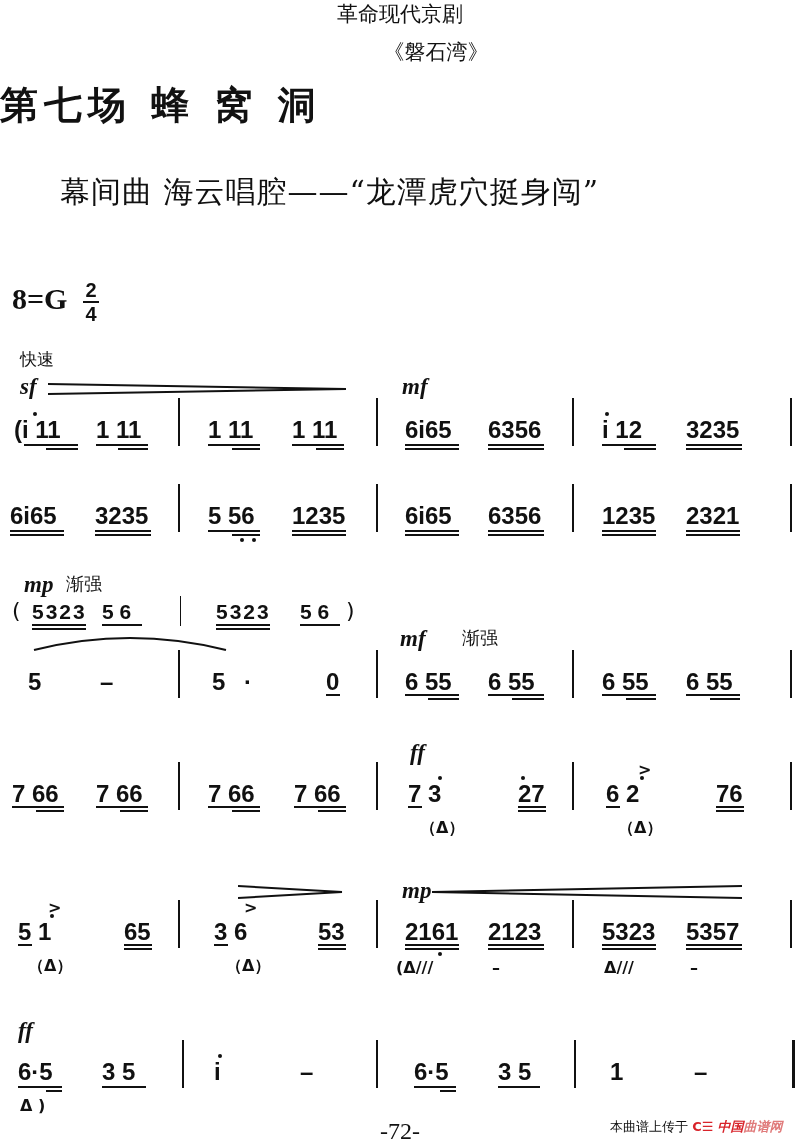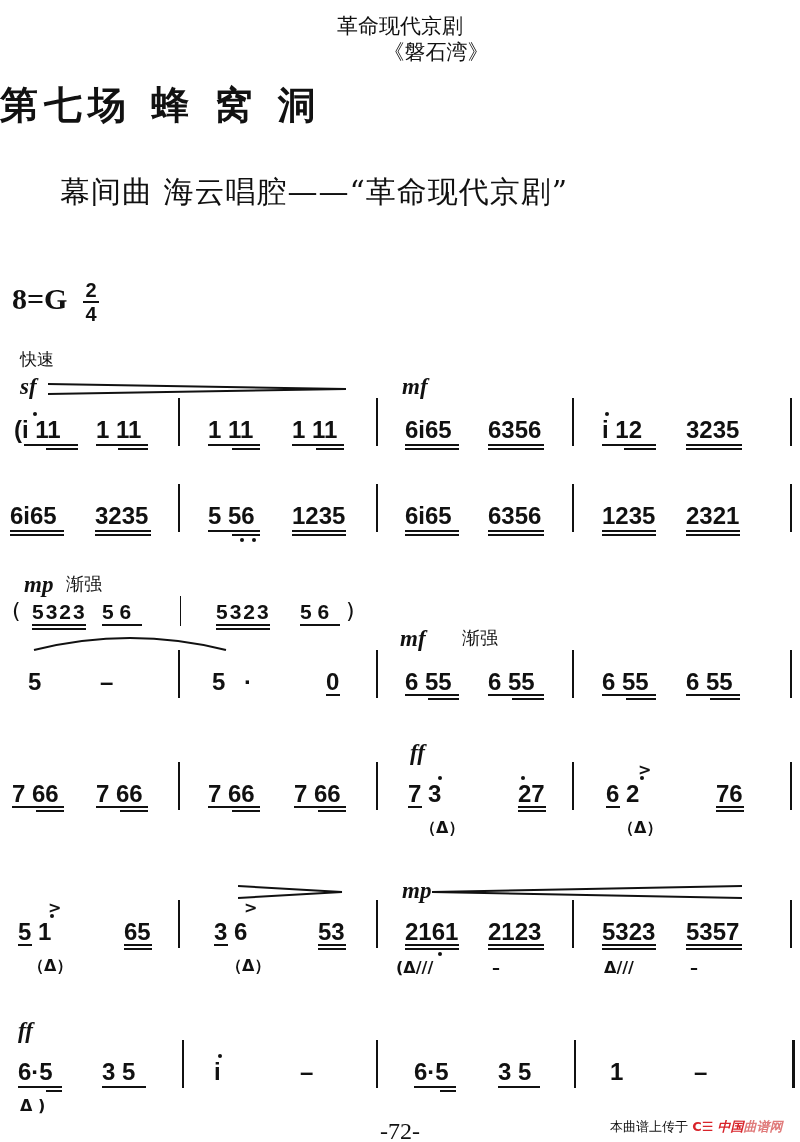--- a/index.html
+++ b/index.html
@@ -1,19 +1,19 @@
 <!DOCTYPE html>
 <html><head>
 <meta charset="utf-8">
 <style>
   html, body { margin:0; padding:0; background:#ffffff; }
   body { width:800px; height:1142px; position:relative; overflow:hidden;
          font-family:"Liberation Sans","DejaVu Sans",sans-serif; color:#111; }
   .abs { position:absolute; }
-  .hdr1 { top:12px; left:0; width:800px; text-align:center; font-family:"DejaVu Serif",serif; font-size:21px; }
+  .hdr1 { top:0; left:0; width:800px; text-align:center; font-family:"DejaVu Serif",serif; font-size:21px; }
   .hdr2 { top:38px; left:0; width:784px; text-align:center; font-family:"DejaVu Serif",serif; font-size:21px;margin-left:44px; }
   .scene { top:80px; left:0; width:800px; text-align:left; font-family:"DejaVu Sans",sans-serif; font-weight:bold; font-size:38px; letter-spacing:6px; }
   .subtitle { top:172px; left:60px; font-family:"DejaVu Serif",serif; font-size:30px; letter-spacing:1px; }
   .key { top:280px; left:12px; font-family:"Liberation Serif",serif; font-weight:bold; font-size:30px; }
   .ts { display:inline-block; vertical-align:middle; text-align:center; font-size:20px; line-height:20px; margin-left:8px; font-family:"Liberation Sans",sans-serif; font-weight:bold; }
   .ts .bar { border-top:2px solid #111; width:16px; margin:1px auto; }
   .tempo { font-family:"DejaVu Sans",sans-serif; font-size:17px; }
   .dyn { font-family:"Liberation Serif",serif; font-style:italic; font-weight:bold; font-size:23px; }
   .cn { font-family:"DejaVu Sans",sans-serif; font-size:18px; }
   .note { font-family:"Liberation Sans",sans-serif; font-weight:bold; font-size:24px; position:absolute; white-space:pre; }
@@ -28,21 +28,21 @@
   .logo-mark { color:#d8232a; font-weight:bold; }
   .logo-a { color:#d8232a; font-style:italic; font-weight:bold; }
   .logo-b { color:#e07b7b; font-style:italic; font-weight:bold; }
 </style>
 </head>
 <body>
 
 <div class="abs hdr1">革命现代京剧</div>
 <div class="abs hdr2">《磐石湾》</div>
 <div class="abs scene">第七场  蜂 窝 洞</div>
-<div class="abs subtitle">幕间曲   海云唱腔——“革命现代京剧”</div>
+<div class="abs subtitle">幕间曲   海云唱腔——“龙潭虎穴挺身闯”</div>
 
 <div class="abs key">
   <span>8=G</span>
   <span class="ts">
     <div>2</div>
     <div class="bar"></div>
     <div>4</div>
   </span>
 </div>
 

